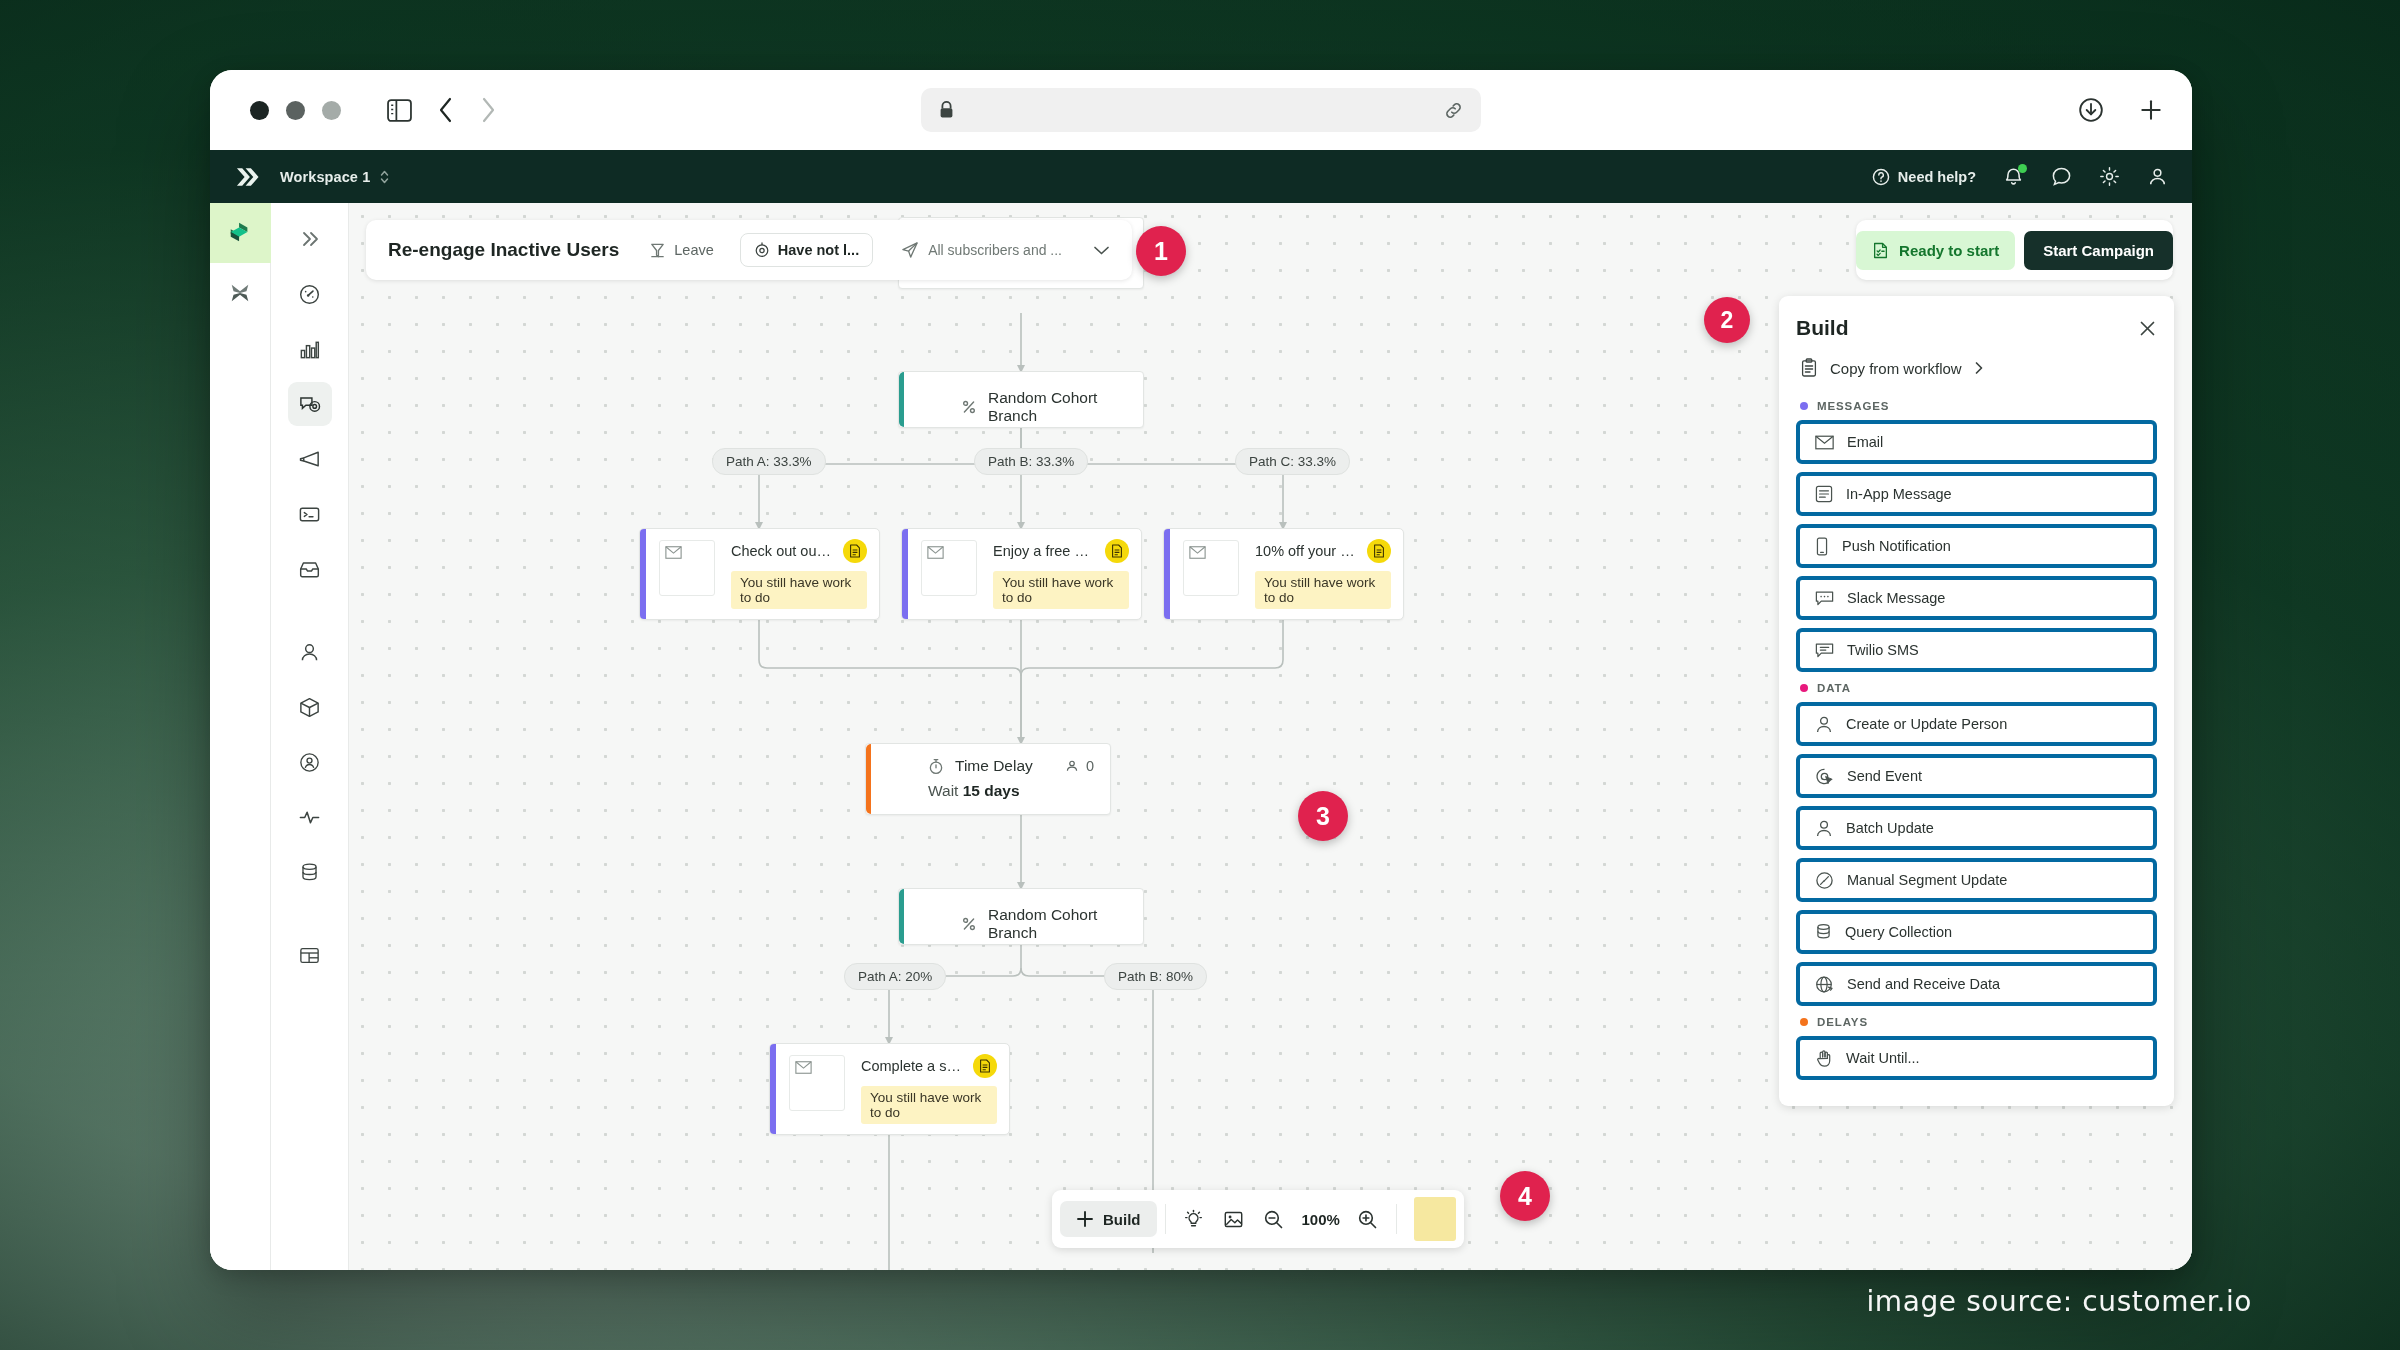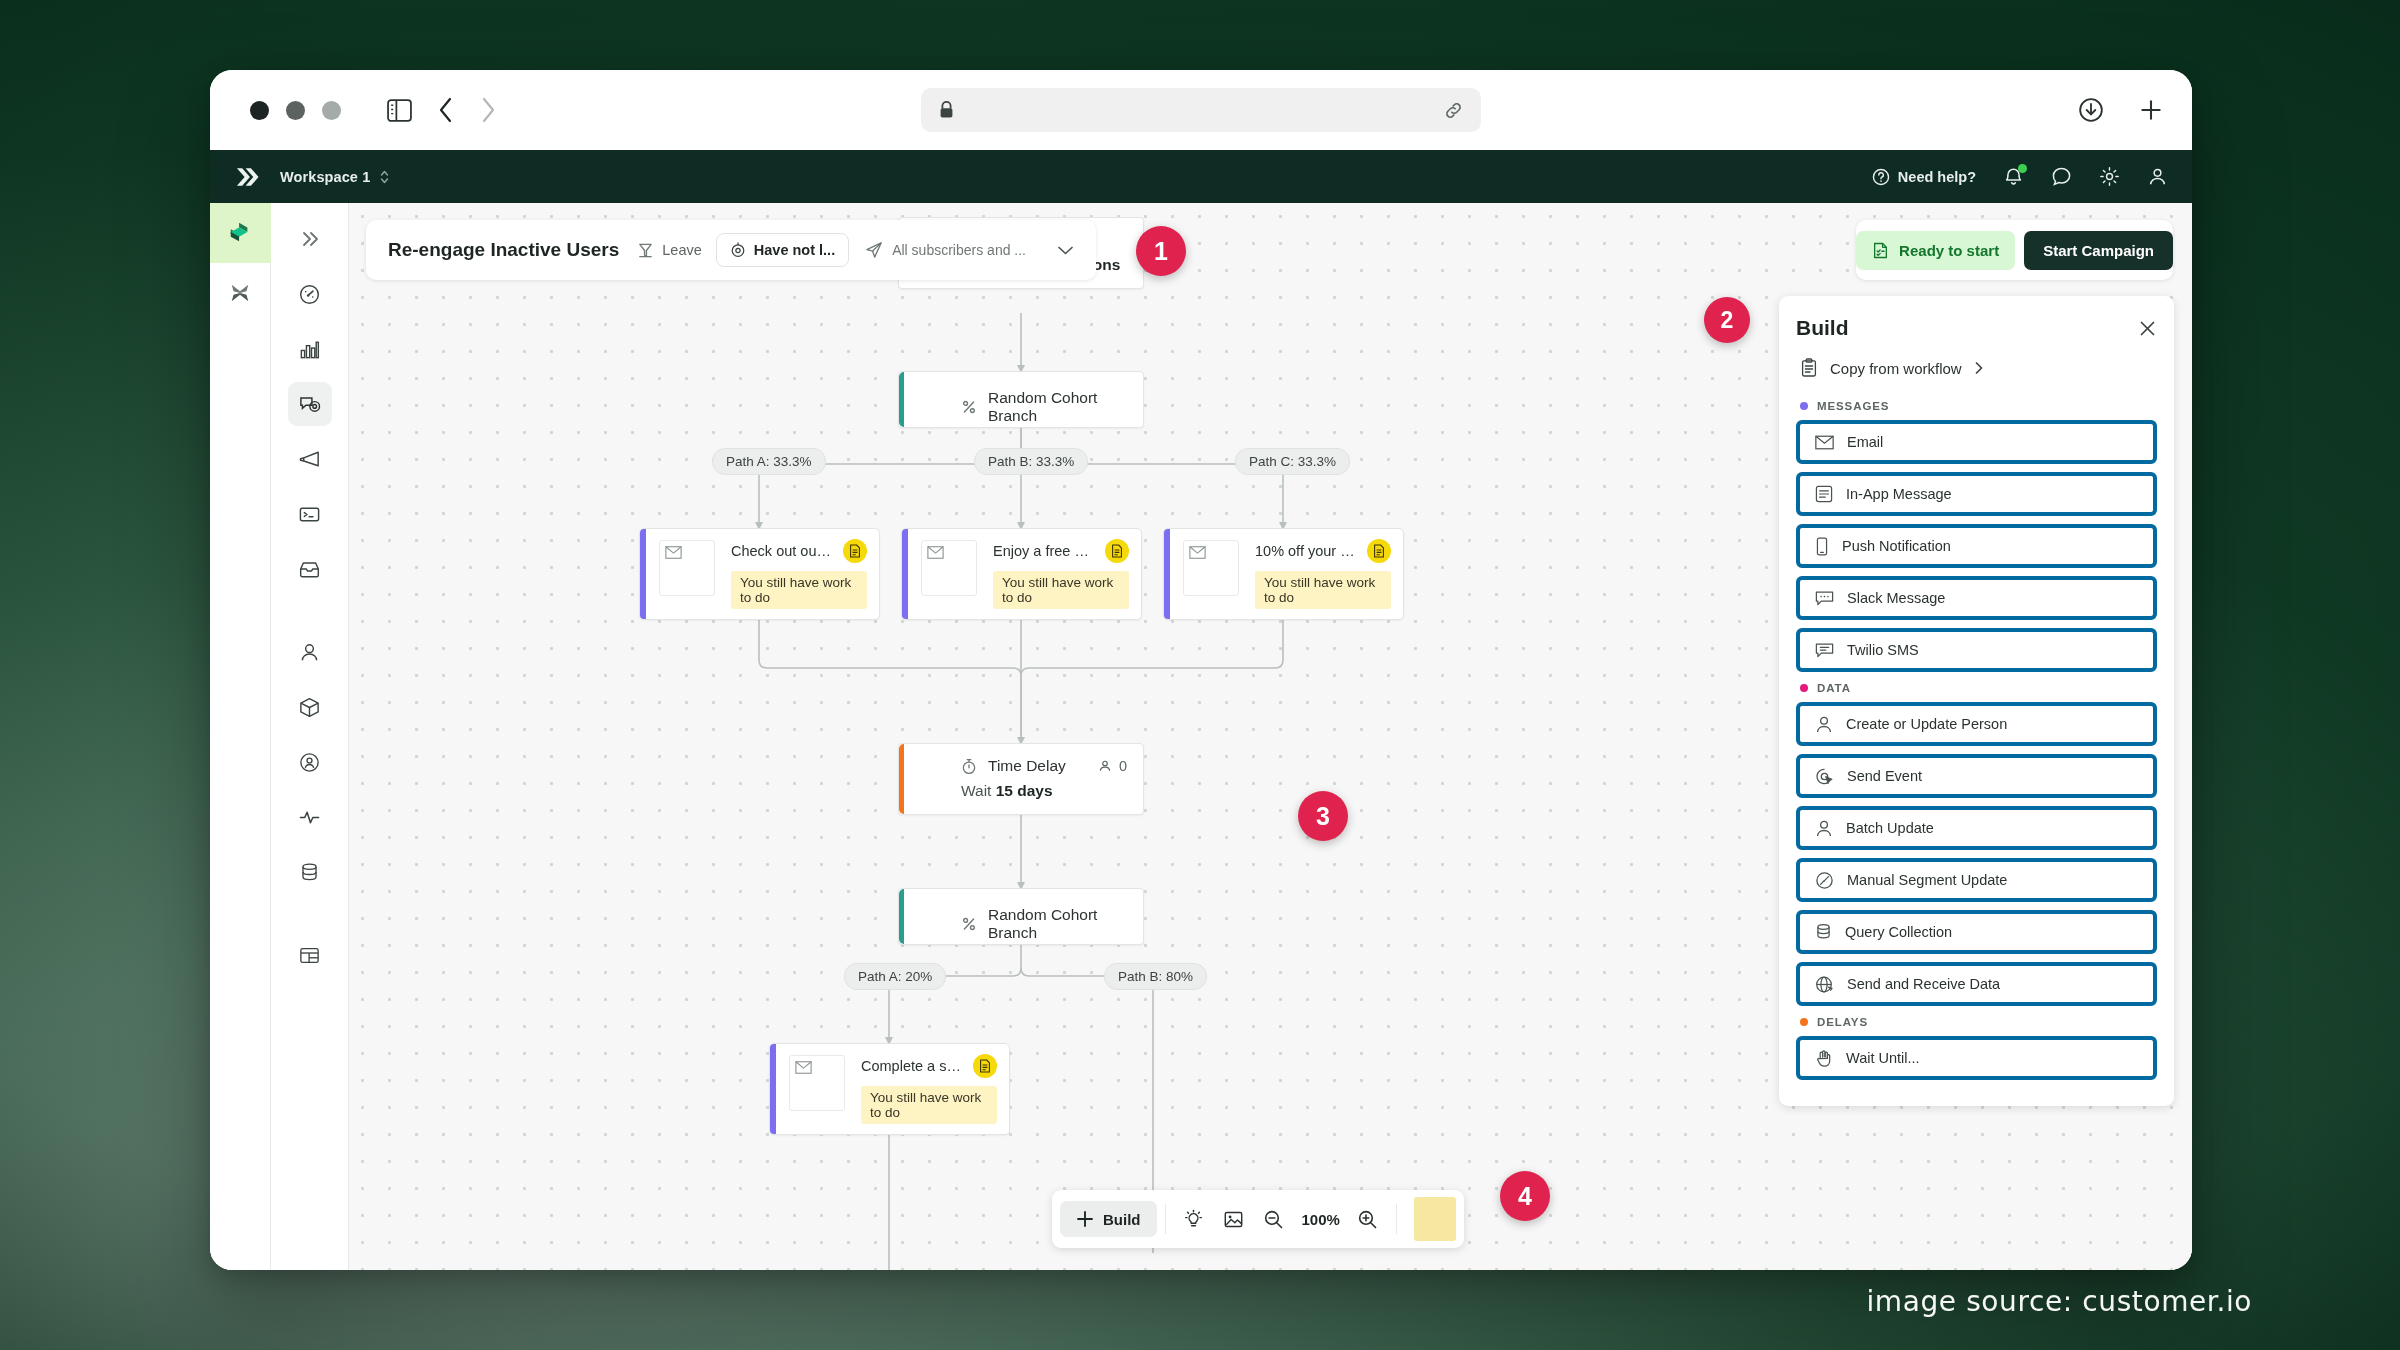--- a/index.html
+++ b/index.html
@@ -79,21 +79,21 @@
 
   
   .canvas-wrap { flex: 1; position: relative; min-width: 0;
     background-color: #f6f7f6;
     background-image: radial-gradient(circle, #d3d7d4 1.4px, transparent 1.5px);
     background-size: 27px 27px; overflow: hidden; }
 
   .toolbar-card {
     position: absolute; left: 17px; top: 17px; height: 60px;
     background: #fff; border-radius: 10px; box-shadow: 0 1px 4px rgba(0,0,0,.1);
-    display: flex; align-items: center; padding: 0 22px; gap: 0; z-index: 6;
+    display: flex; align-items: center; padding: 0 22px; gap: 12px; z-index: 6;
   }
   .wf-title { font-size: 19px; font-weight: 700; color: #1e2623; margin-right: 18px; }
   .leave-chip { display: flex; align-items: center; gap: 8px; color: #5d6663; font-size: 14.5px; margin-right: 14px; }
   .have-not {
     display: flex; align-items: center; gap: 8px; border: 1px solid #dfe3e1; border-radius: 8px;
     padding: 8px 13px; font-size: 14.5px; font-weight: 700; color: #1e2623; margin-right: 16px;
   }
   .subs { display: flex; align-items: center; gap: 9px; color: #6f7874; font-size: 14px; }
   .subs-caret { margin-left: 22px; color: #4b5450; }
 
@@ -597,21 +597,21 @@
                     <line x1="3.6" y1="6" x2="8.4" y2="6"></line>
                     <line x1="3.6" y1="8.4" x2="8.4" y2="8.4"></line>
                     <line x1="3.6" y1="10.8" x2="6.8" y2="10.8"></line>
                   </svg>
               </span>
             </div>
             <span class="msg-warn">You still have work to do</span>
           </div>
         </div>
 
-        <div class="node" style="left:549px;top:540px;width:246px;">
+        <div class="node" style="left:516px;top:540px;width:246px;">
           <div class="accent" style="background:#f4731c;"></div>
           <div class="node-row1">
             <span>
               <svg width="16" height="17" viewBox="0 0 17 18" fill="none" stroke="#6f7874" stroke-width="1.4">
                   <circle cx="8.5" cy="10.4" r="6"></circle>
                   <line x1="8.5" y1="7.4" x2="8.5" y2="10.4" stroke-linecap="round"></line>
                   <line x1="6.6" y1="1.6" x2="10.4" y2="1.6" stroke-linecap="round"></line>
                   <line x1="8.5" y1="1.6" x2="8.5" y2="4.4"></line>
                 </svg>
             </span>

